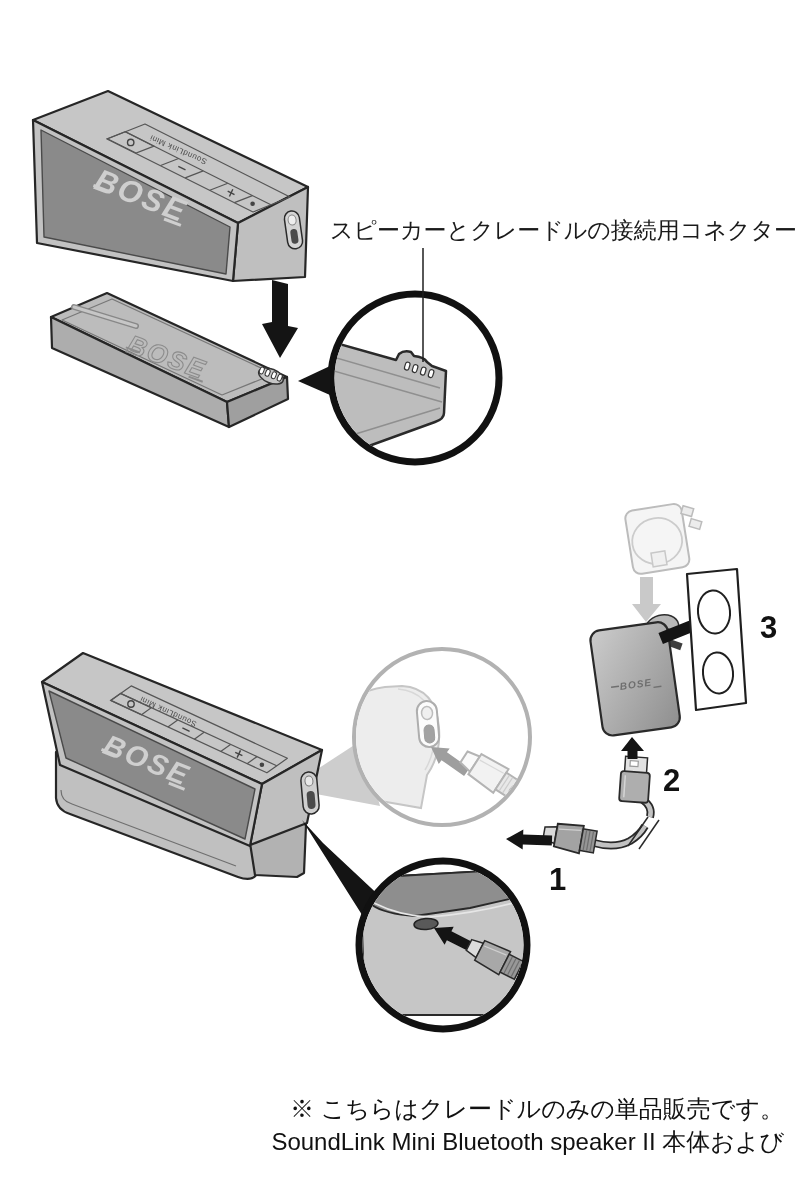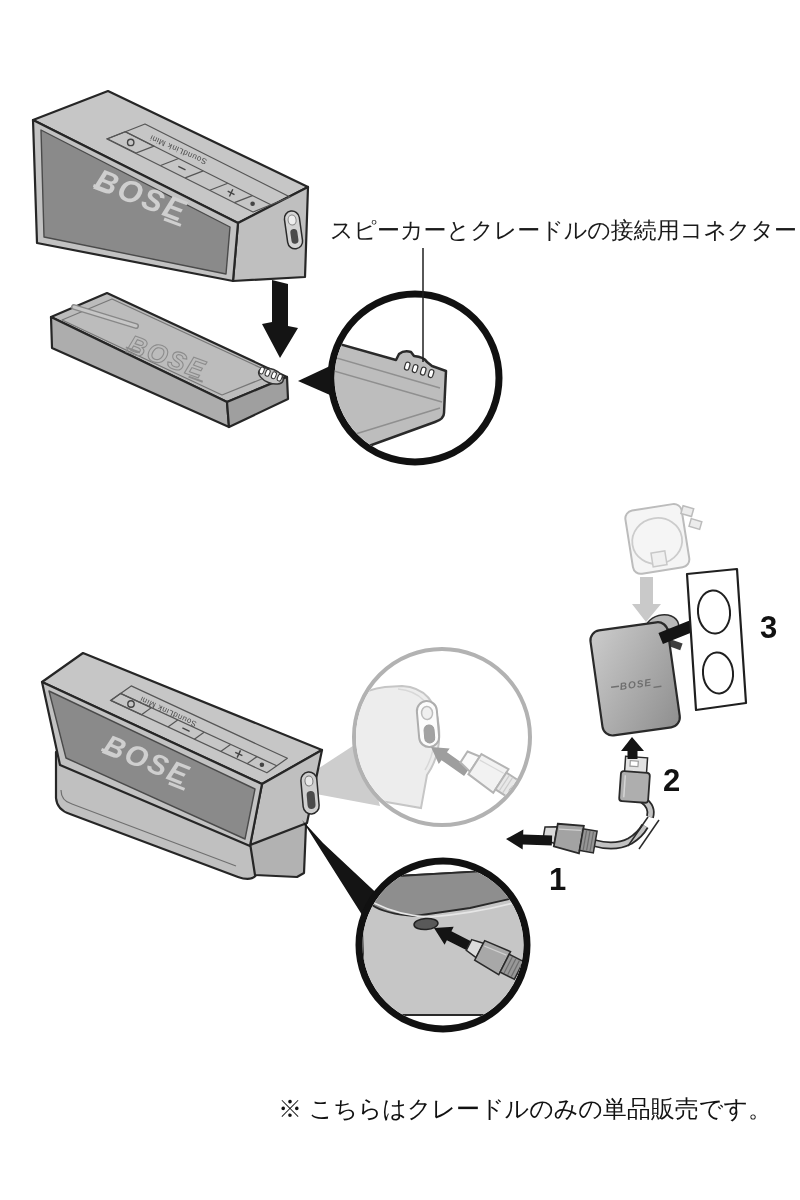--- a/index.html
+++ b/index.html
@@ -6,21 +6,21 @@
   body{width:800px;height:1200px;position:relative;font-family:"Liberation Sans",sans-serif;}
   #stage{position:absolute;left:0;top:0;width:800px;height:1200px;}
   svg text{font-family:"Liberation Sans",sans-serif;}
   .callout-label{font-size:23px;fill:#1a1a1a;}
   .step-num{font-size:31px;font-weight:bold;fill:#111;}
   .bose-grille{font-size:31px;font-weight:bold;font-style:italic;fill:#cfcfcf;letter-spacing:2px;}
   .bose-grille2{font-size:29px;font-weight:bold;font-style:italic;fill:#cfcfcf;letter-spacing:2px;}
   .bose-emboss{font-size:26px;font-weight:bold;font-style:italic;fill:none;stroke:#8c8c8c;stroke-width:1.1;letter-spacing:2px;}
   .bose-adapter{font-size:10px;font-weight:bold;font-style:italic;fill:#6f6f6f;letter-spacing:1px;}
   .model-txt{font-size:8px;fill:#4a4a4a;letter-spacing:0.5px;}
-  #footer-note{position:absolute;right:28px;top:1092px;text-align:right;font-size:24px;line-height:33px;color:#111;}
+  #footer-note{position:absolute;right:16px;top:1092px;text-align:right;font-size:24px;line-height:33px;color:#111;}
 </style>
 </head>
 <body>
 
 <svg id="stage" viewBox="0 0 800 1200">
   <defs>
     <polygon id="arrowL" points="0,0 17,-10 17,-5 46,-5 46,5 17,5 17,10"></polygon>
     <linearGradient id="gAd" x1="0" y1="0" x2="1" y2="1">
       <stop offset="0" stop-color="#cccccc"></stop>
         <stop offset="1" stop-color="#8e8e8e"></stop>
@@ -255,13 +255,14 @@
     <use href="#arrowL" transform="translate(506,839) rotate(2)" fill="#141414"></use>
   </g>
 
   <text x="549" y="890" class="step-num">1</text>
   <text x="663" y="791" class="step-num">2</text>
   <text x="760" y="638" class="step-num">3</text>
 </svg>
 
 <div id="footer-note">
   <div>※ こちらはクレードルのみの単品販売です。</div>
+  <div>SoundLink Mini Bluetooth speaker II 本体および</div>
 </div>
 
 </body></html>

